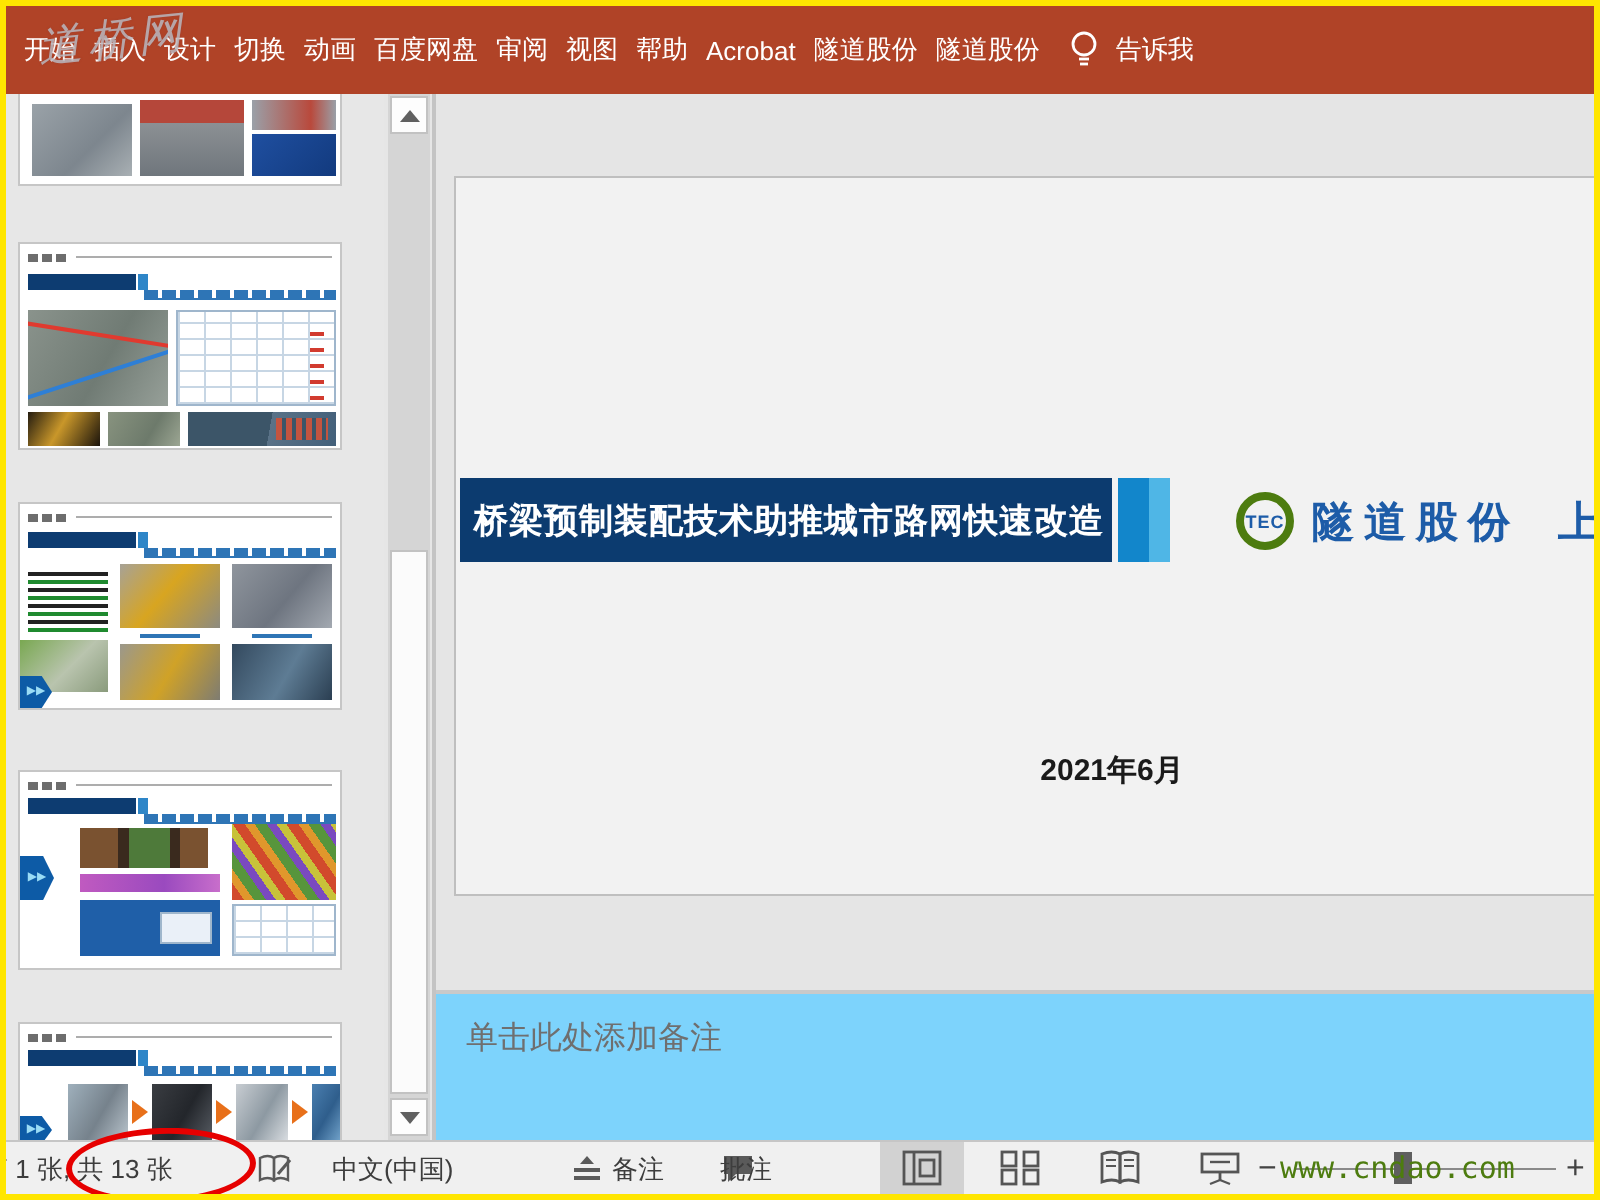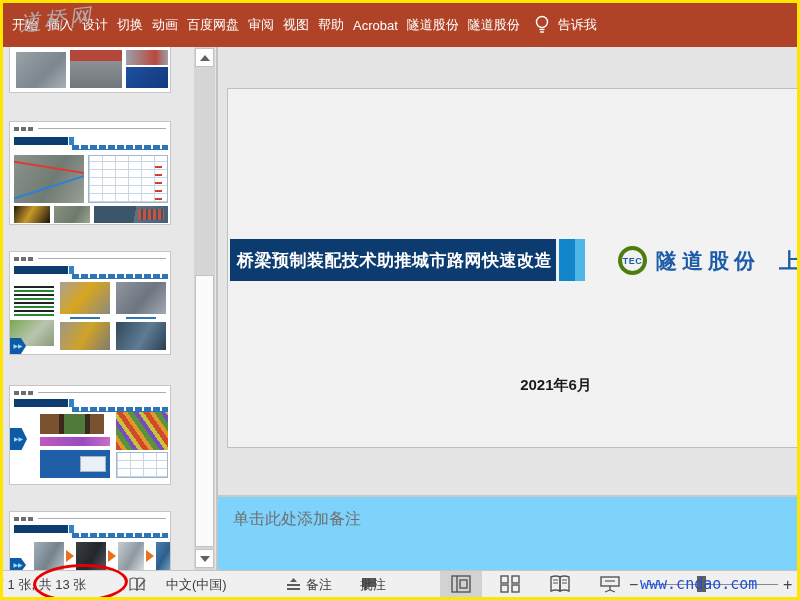--- a/index.html
+++ b/index.html
@@ -69,21 +69,21 @@
   .notes span { position:absolute; left:15px; top:12px; font-size:16px; color:#6F6F6F; }
 
   
   .statusbar { position:absolute; left:0; top:567px; width:794px; height:27px; background:#F0F0F0; border-top:1px solid #C6C6C6; font-size:13px; color:#3d3d3d; }
   .statusbar .abs { position:absolute; top:5px; white-space:nowrap; }
   .ellipse { position:absolute; left:30px; top:-7px; width:95px; height:38px; border:3px solid #E60000; border-radius:50%; transform:rotate(-2deg); z-index:9; pointer-events:none; }
   .vbtn { position:absolute; top:0; height:26px; width:42px; display:flex; align-items:center; justify-content:center; }
   .vbtn.sel { background:#D2D2D2; }
   .slider-track { position:absolute; left:645px; top:13px; width:130px; height:1px; background:#8a8a8a; }
   .slider-thumb { position:absolute; left:694px; top:5px; width:9px; height:16px; background:#5f5f5f; }
-  .wm-bottom { position:absolute; left:637px; top:4px; font-family:"DejaVu Sans Mono", monospace; font-size:15px; color:#1d4ed8; letter-spacing:0; z-index:8; pointer-events:none; }
+  .wm-bottom { position:absolute; left:637px; top:4px; font-family:"DejaVu Sans Mono", monospace; font-size:15px; color:#4d7c0f; letter-spacing:0; z-index:8; pointer-events:none; }
   .zoomsym { font-size:16px; color:#444; top:3px; }
   svg.sicon { display:block; }
 </style>
 </head>
 <body>
 
 <div class="menubar">
   <span class="mi">开始</span>
   <span class="mi">插入</span>
   <span class="mi">设计</span>

